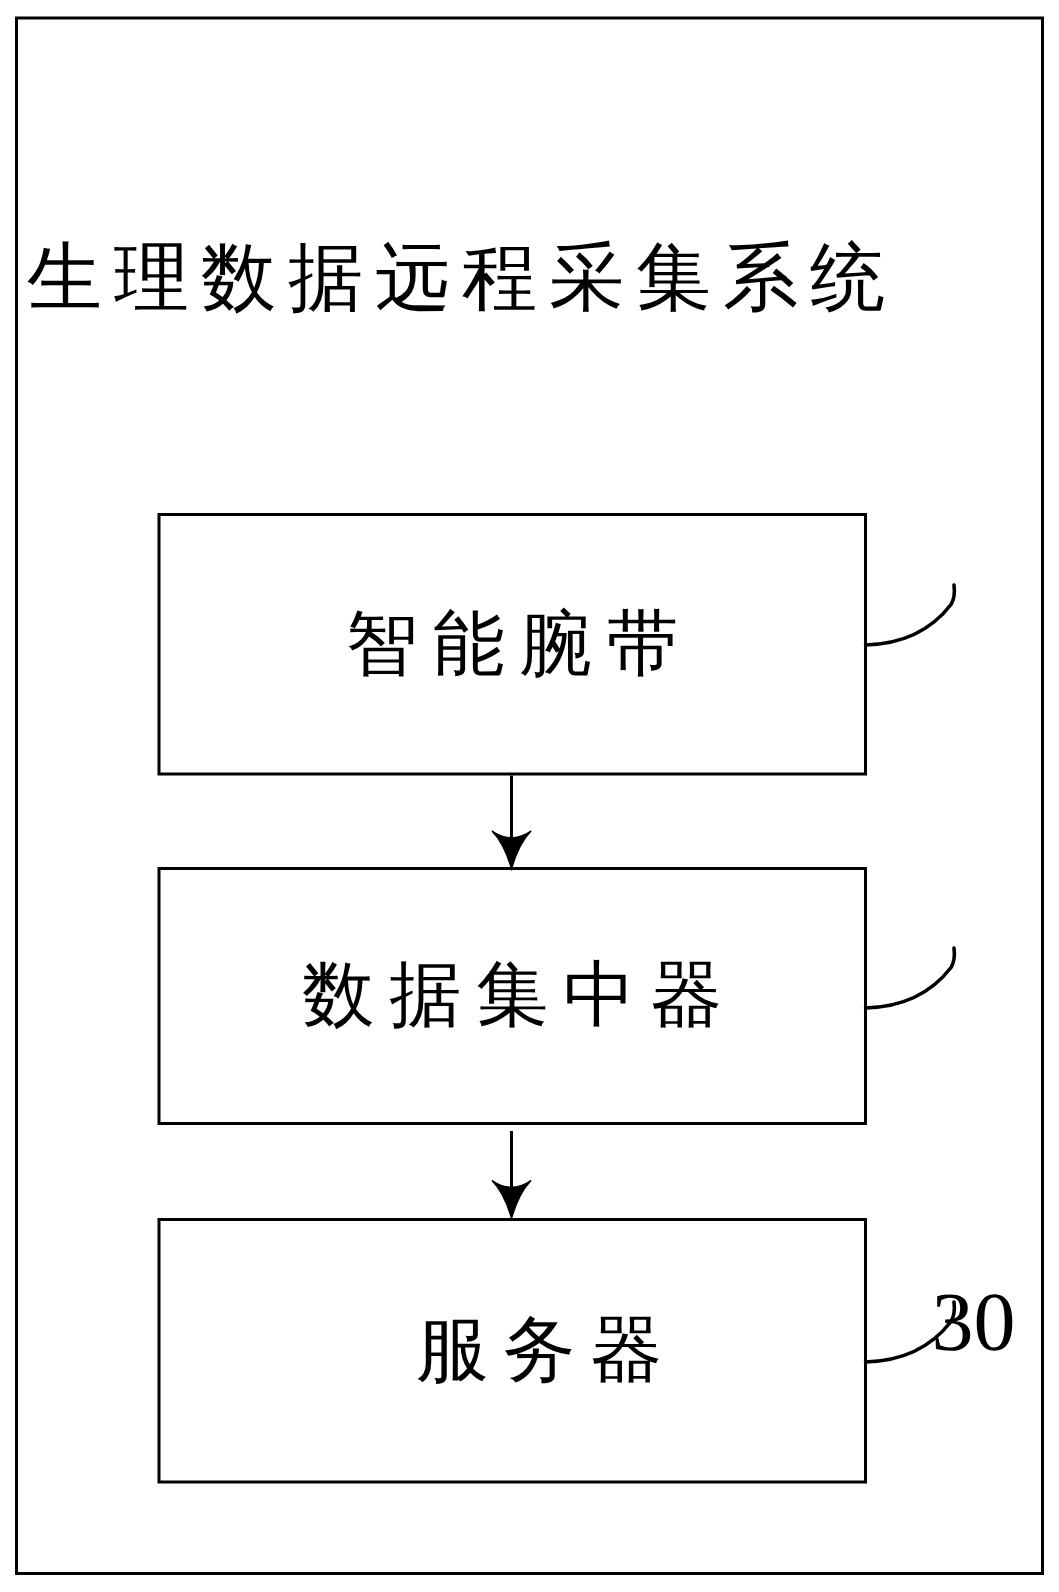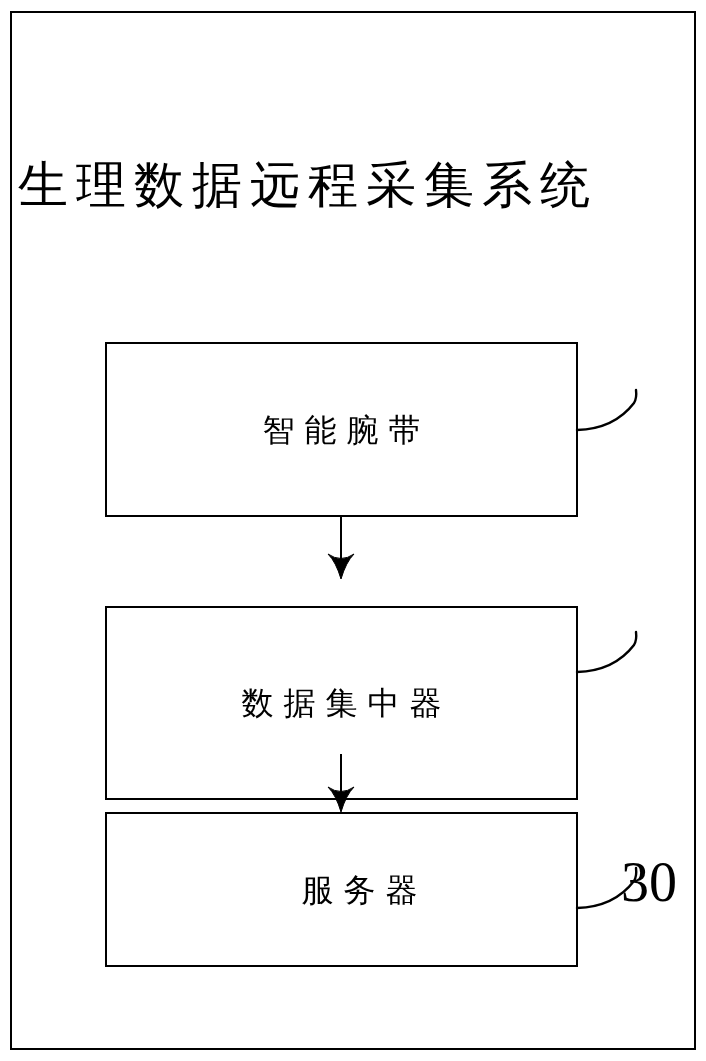--- a/index.html
+++ b/index.html
@@ -43,24 +43,24 @@
     position: absolute;
     left: 105px;
     width: 473px;
     border: 2px solid #000000;
     background: #ffffff;
     display: flex;
     align-items: center;
     justify-content: center;
   }
   .node-1 { top: 342px; height: 175px; }
-  .node-2 { top: 606px; height: 194px; }
-  .node-3 { top: 812px; height: 155px; padding-left: 36px; }
+  .node-2 { top: 578px; height: 172px; }
+  .node-3 { top: 812px; height: 177px; padding-left: 36px; }
   .node-label {
-    font-size: 32px;
+    font-size: 48px;
     line-height: 1;
     letter-spacing: 10px;
     padding-left: 10px; 
     white-space: nowrap;
     color: #000000;
   }
   .ref-num {
     position: absolute;
     width: 64px;
     text-align: center;

